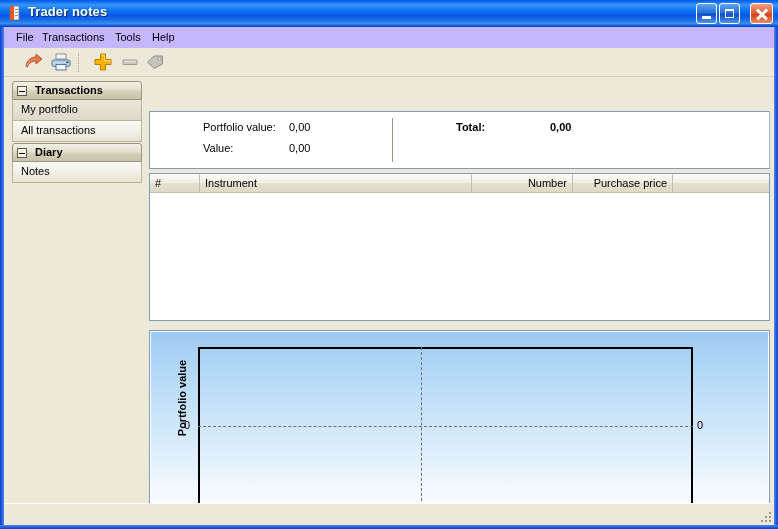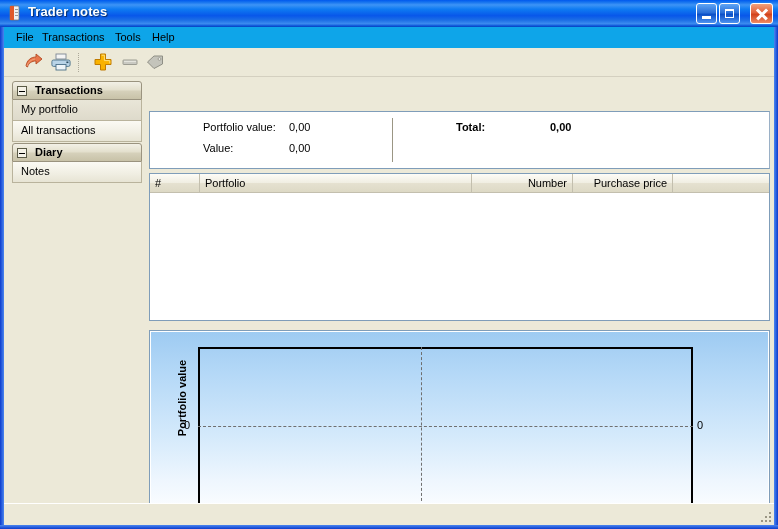--- a/index.html
+++ b/index.html
@@ -99,21 +99,21 @@
     width: 770px; height: 498px;
     background: #ece9d8;
     box-sizing: border-box;
   }
 
   
   #menubar {
     position: absolute;
     left: 0; top: 0;
     width: 770px; height: 21px;
-    background: #0ea5e9;
+    background: #c4b5fd;
     border-bottom: 2px solid #6d28d9;
     text-align: center;
   }
   .menu-item {
     position: absolute;
     top: 3px;
     height: 15px;
     padding: 0 6px;
     line-height: 15px;
     font-size: 11px;
@@ -496,21 +496,21 @@
         <div class="sum-label" style="left:9px;  top:30px">Value:</div>
         <div class="sum-value" style="left:139px;top:30px">0,00</div>
         <div id="sum-divider"></div>
         <div class="sum-label sum-bold" style="left:262px;top:9px">Total:</div>
         <div class="sum-value sum-bold" style="left:400px;top:9px">0,00</div>
       </div>
 
       <div id="table-wrap">
         <div id="table-header">
           <div class="th" style="left:0px;   width:50px">#</div>
-          <div class="th" style="left:50px;  width:272px">Portfolio</div>
+          <div class="th" style="left:50px;  width:272px">Instrument</div>
           <div class="th right" style="left:322px; width:101px">Number</div>
           <div class="th right" style="left:423px; width:100px">Purchase price</div>
         </div>
         <div id="table-body"></div>
       </div>
 
       <div id="splitter-h"></div>
 
       <div id="chart-panel">
         <div id="chart-canvas">

